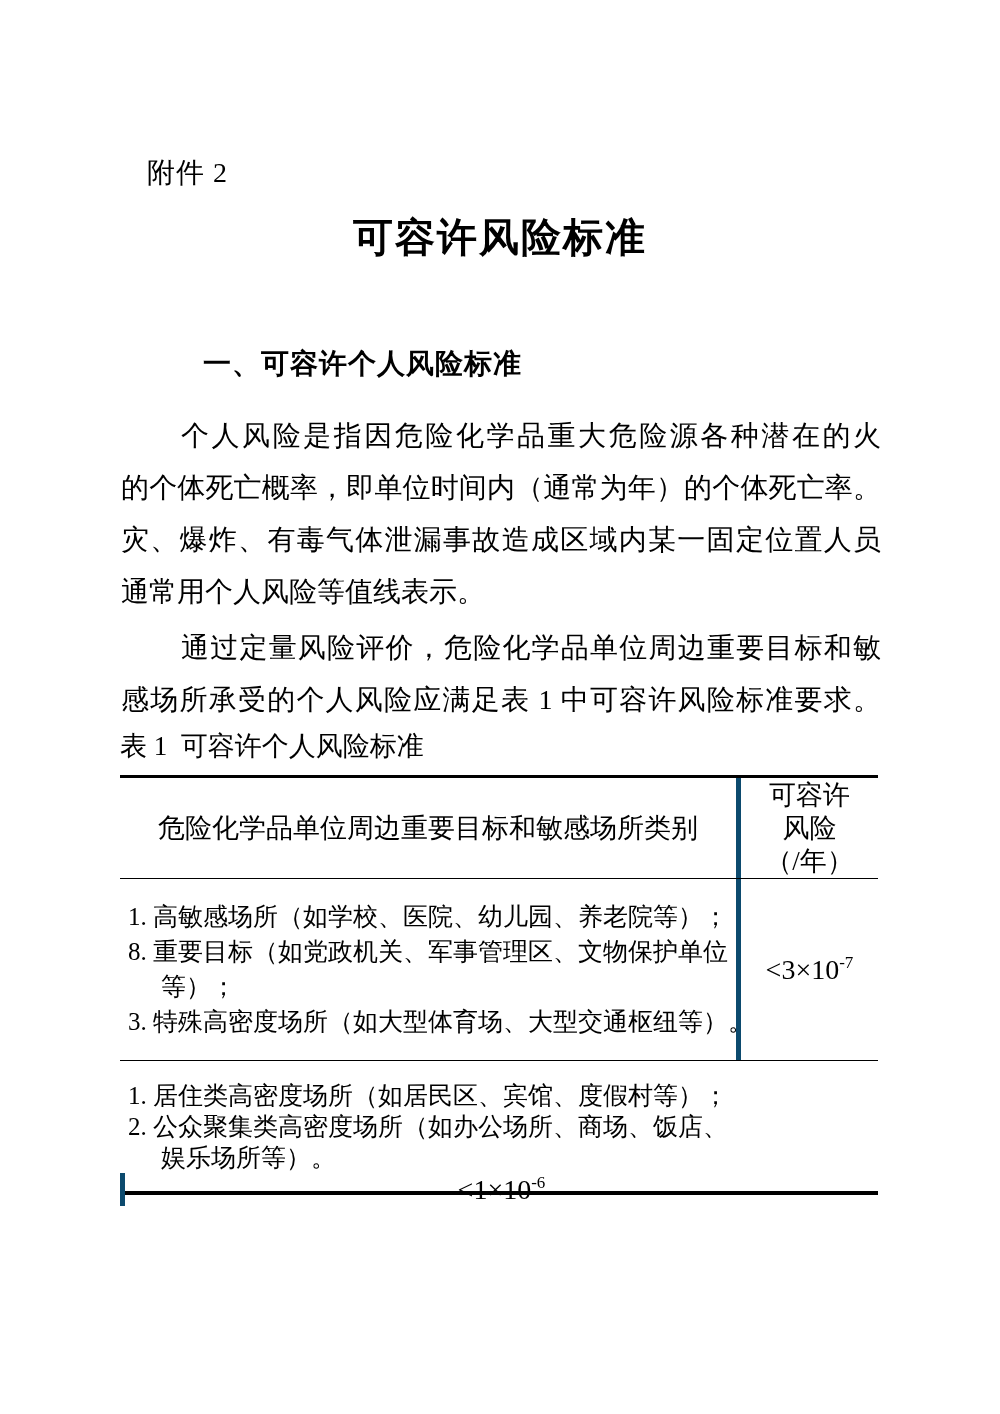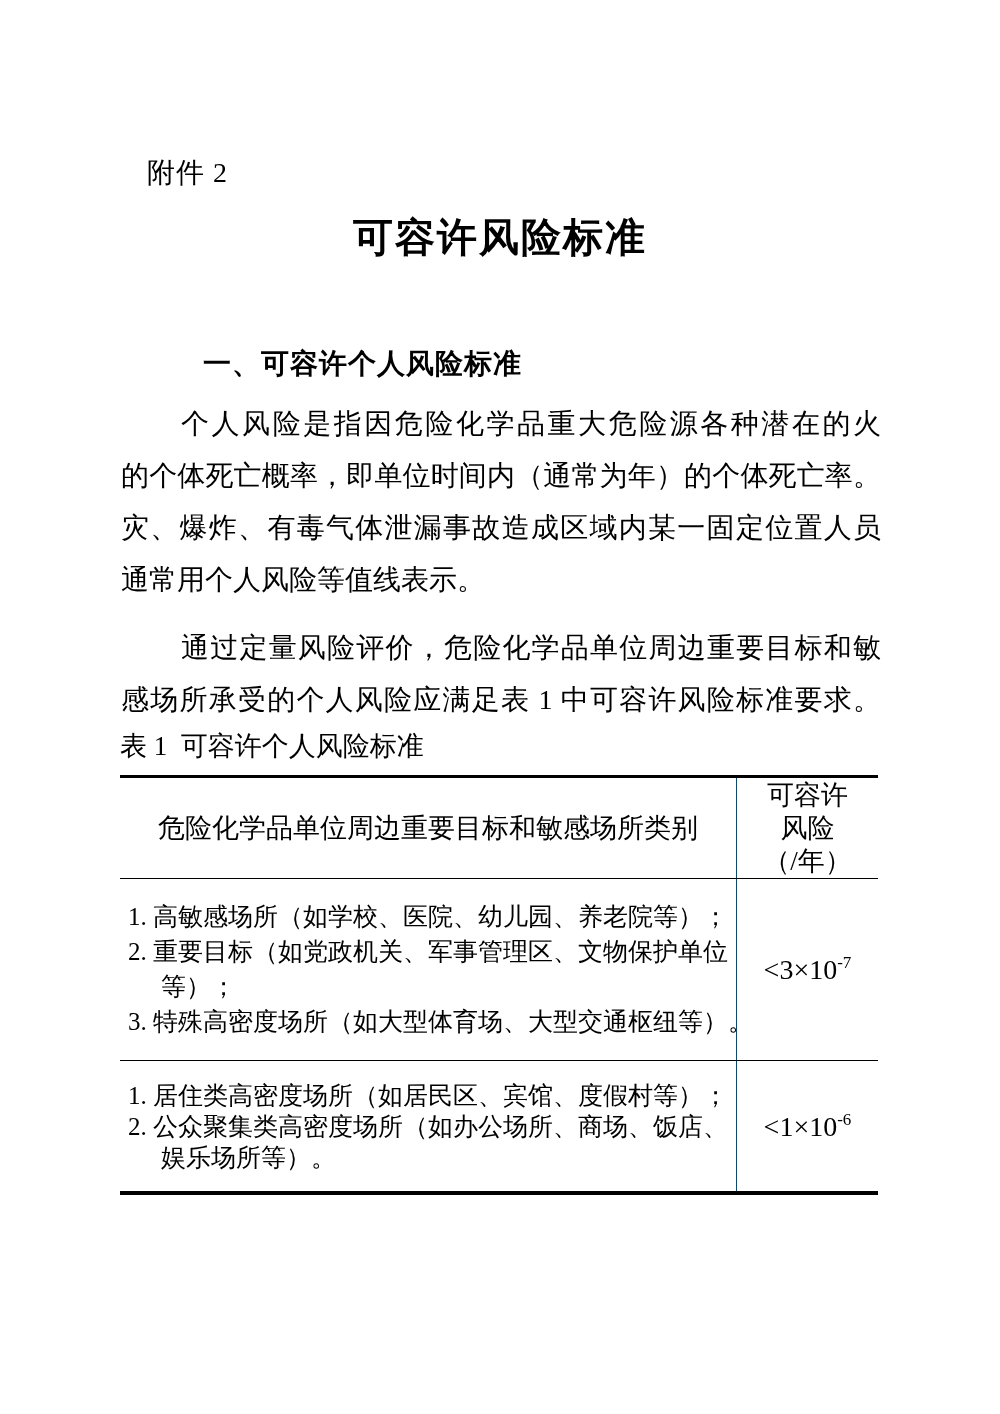--- a/index.html
+++ b/index.html
@@ -28,52 +28,52 @@
   .heading {
     position: absolute; left: 122px; top: 345px; width: 758px;
     margin: 0; padding-left: 81px;
     font-family: "Liberation Sans", "DejaVu Sans", sans-serif;
     font-weight: 700; font-size: 28px; letter-spacing: 1px;
   }
   .para {
     position: absolute; left: 121px; width: 760px;
     font-size: 28px; line-height: 52px;
   }
-  .p1 { top: 398px; }
+  .p1 { top: 410px; }
   .p2 { top: 622px; }
   .pline { width: 100%; }
   .pline.jl { text-align: justify; text-align-last: justify; }
   .pline.first { padding-left: 60px; box-sizing: border-box; }
   .caption {
     position: absolute; left: 120px; top: 728px; width: 760px;
     text-align: left; font-size: 27px; white-space: pre;
   }
   .risk-table {
     position: absolute; left: 120px; top: 775px; width: 758px;
     border-top: 3px solid #000;
     border-bottom: 4px solid #000;
   }
   .t-row { display: flex; }
   .t-col1 { width: 616px; box-sizing: border-box; }
   .t-col2 {
-    flex: 1; border-left: 1px solid #0c4a6e; box-sizing: border-box;
+    flex: 1; border-left: 5px solid #0c4a6e; box-sizing: border-box;
     display: flex; flex-direction: column; align-items: center; justify-content: center;
     text-align: center;
   }
   .t-header { height: 100px; border-bottom: 1px solid #000; }
   .t-header .t-col1 {
     display: flex; align-items: center; justify-content: center;
     font-size: 27px; text-align: center;
   }
   .t-header .t-col2 { font-size: 27px; line-height: 33px; }
   .t-body .t-col1 { padding: 0 0 0 8px; font-size: 25px; }
   .t-body .cline { white-space: nowrap; }
   .row-1 { height: 181px; border-bottom: 1px solid #000; }
   .row-1 .t-col1 { padding-top: 20px; line-height: 35px; }
-  .row-2 { height: 130px; }
+  .row-2 { height: 130px; flex-direction: column; }
   .row-2 .t-col1 { padding-top: 19px; line-height: 31px; }
   .cline.cont { padding-left: 33px; }
   .risk-value { font-size: 28px; white-space: nowrap; }
   .risk-value sup { font-size: 17px; vertical-align: 11px; letter-spacing: 0; }
 </style>
 </head>
 <body>
 
 <div class="page">
 
@@ -104,21 +104,21 @@
       <div class="t-col2">
         <div>可容许</div>
         <div>风险</div>
         <div>（/年）</div>
       </div>
     </div>
 
     <div class="t-row t-body row-1">
       <div class="t-col1">
         <div class="cline">1. 高敏感场所（如学校、医院、幼儿园、养老院等）；</div>
-        <div class="cline">2. 重要目标（如党政机关、军事管理区、文物保护单位</div>
+        <div class="cline">8. 重要目标（如党政机关、军事管理区、文物保护单位</div>
         <div class="cline cont">等）；</div>
         <div class="cline">3. 特殊高密度场所（如大型体育场、大型交通枢纽等）。</div>
       </div>
       <div class="t-col2">
         <span class="risk-value"><span>&lt;3×10</span><sup>-7</sup></span>
       </div>
     </div>
 
     <div class="t-row t-body row-2">
       <div class="t-col1">

